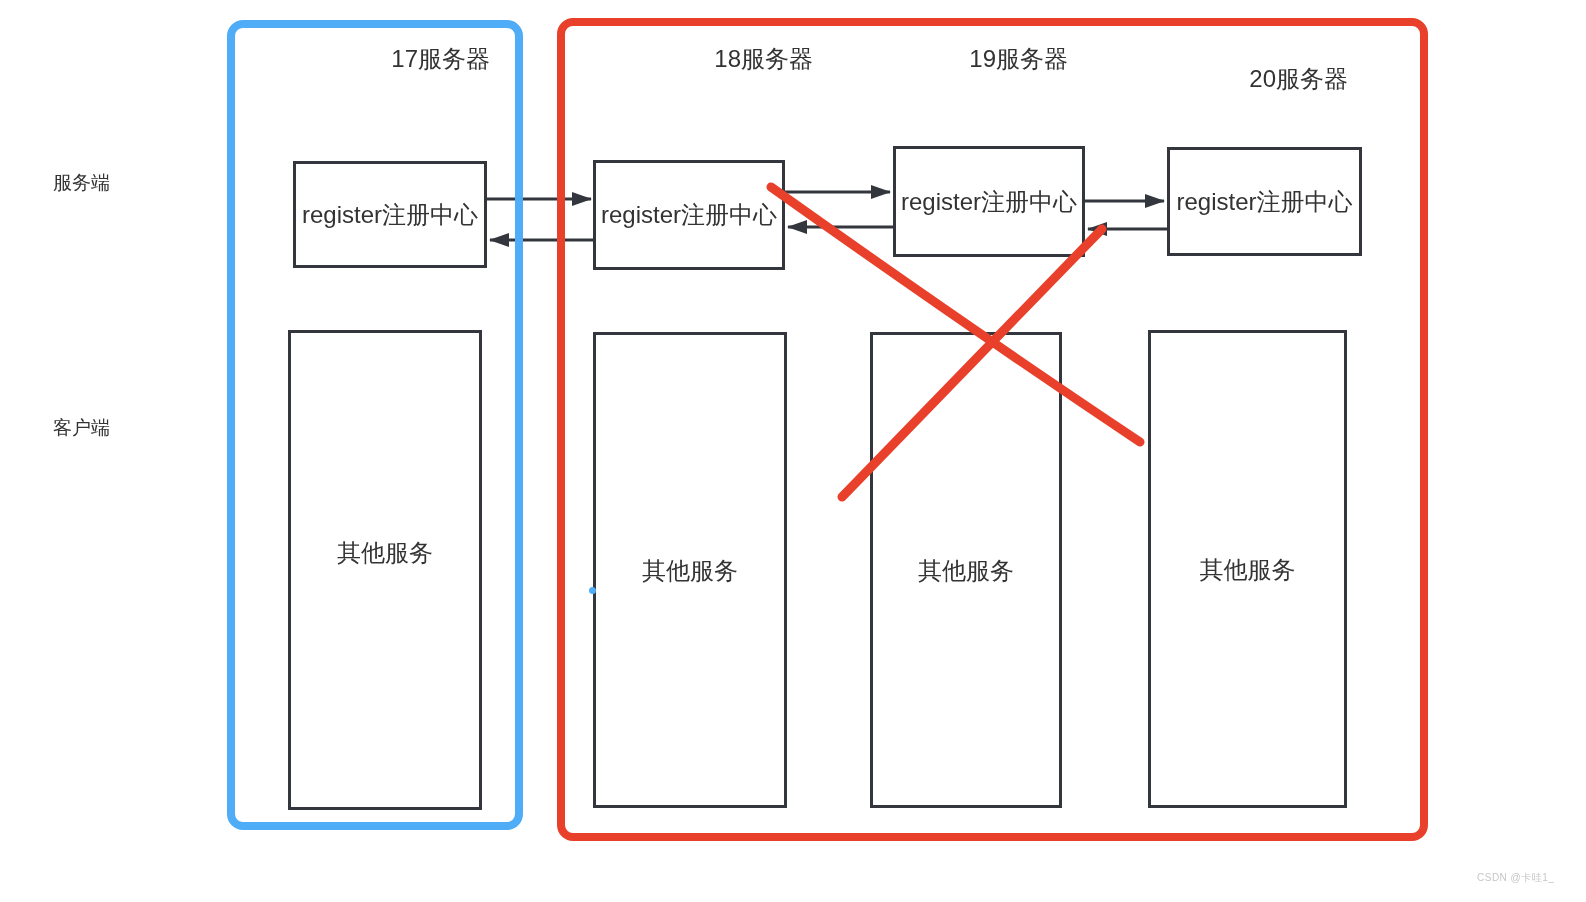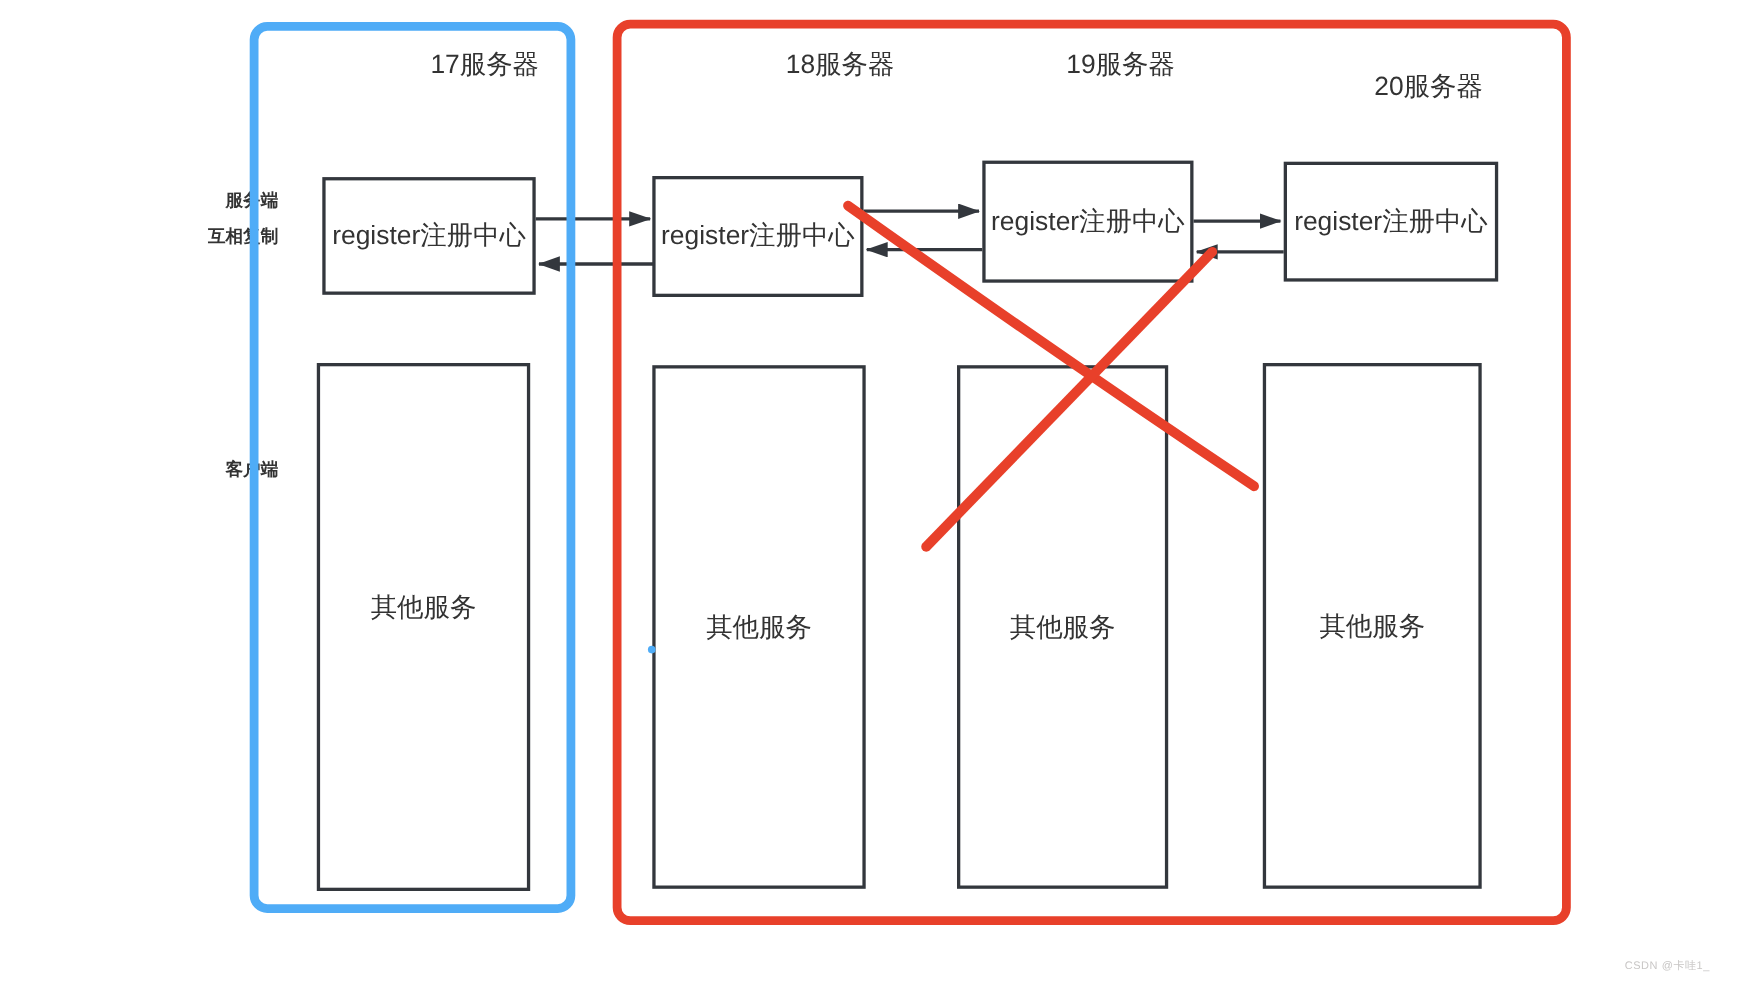--- a/index.html
+++ b/index.html
@@ -39,21 +39,21 @@
   .services-box.b18{left:593px;top:332px;width:194px;height:476px;}
   .services-box.b19{left:870px;top:332px;width:192px;height:476px;}
   .services-box.b20{left:1148px;top:330px;width:199px;height:478px;}
   .services-label{position:absolute;left:0;right:0;text-align:center;font-size:24px;line-height:34px;}
   .b17 .services-label{top:203px;}
   .b18 .services-label{top:219px;}
   .b19 .services-label{top:219px;}
   .b20 .services-label{top:220px;}
 
   
-  .side-label{position:absolute;left:53px;width:200px;text-align:right;font-size:16px;line-height:33px;color:var(--text);z-index:2;font-weight:bold;}
+  .side-label{position:absolute;left:53px;width:200px;text-align:left;font-size:19px;line-height:33px;color:var(--text);z-index:2;}
   .side-label.server{top:166px;}
   .side-label.client{top:411px;}
 
   
   svg.overlay{position:absolute;left:0;top:0;width:1586px;height:902px;pointer-events:none;}
   svg.arrows{z-index:2;}
   svg.cross{z-index:5;}
   .arrow-line{stroke:var(--diagram-line);stroke-width:3;fill:none;}
   .arrowhead{fill:var(--diagram-line);}
   .cross-stroke{stroke:var(--red-frame);stroke-width:9;fill:none;stroke-linecap:round;}
@@ -69,21 +69,20 @@
 <div class="frame blue"></div>
 <div class="frame red"></div>
 
 <div class="col-header c17">17服务器</div>
 <div class="col-header c18">18服务器</div>
 <div class="col-header c19">19服务器</div>
 <div class="col-header c20">20服务器</div>
 
 <div class="side-label server">
   <div>服务端</div>
-  <div>互相复制</div>
 </div>
 <div class="side-label client">客户端</div>
 
 <div class="register-box r17">
   <div>register</div>
   <div>注册中心</div>
 </div>
 <div class="register-box r18">
   <div>register</div>
   <div>注册中心</div>

